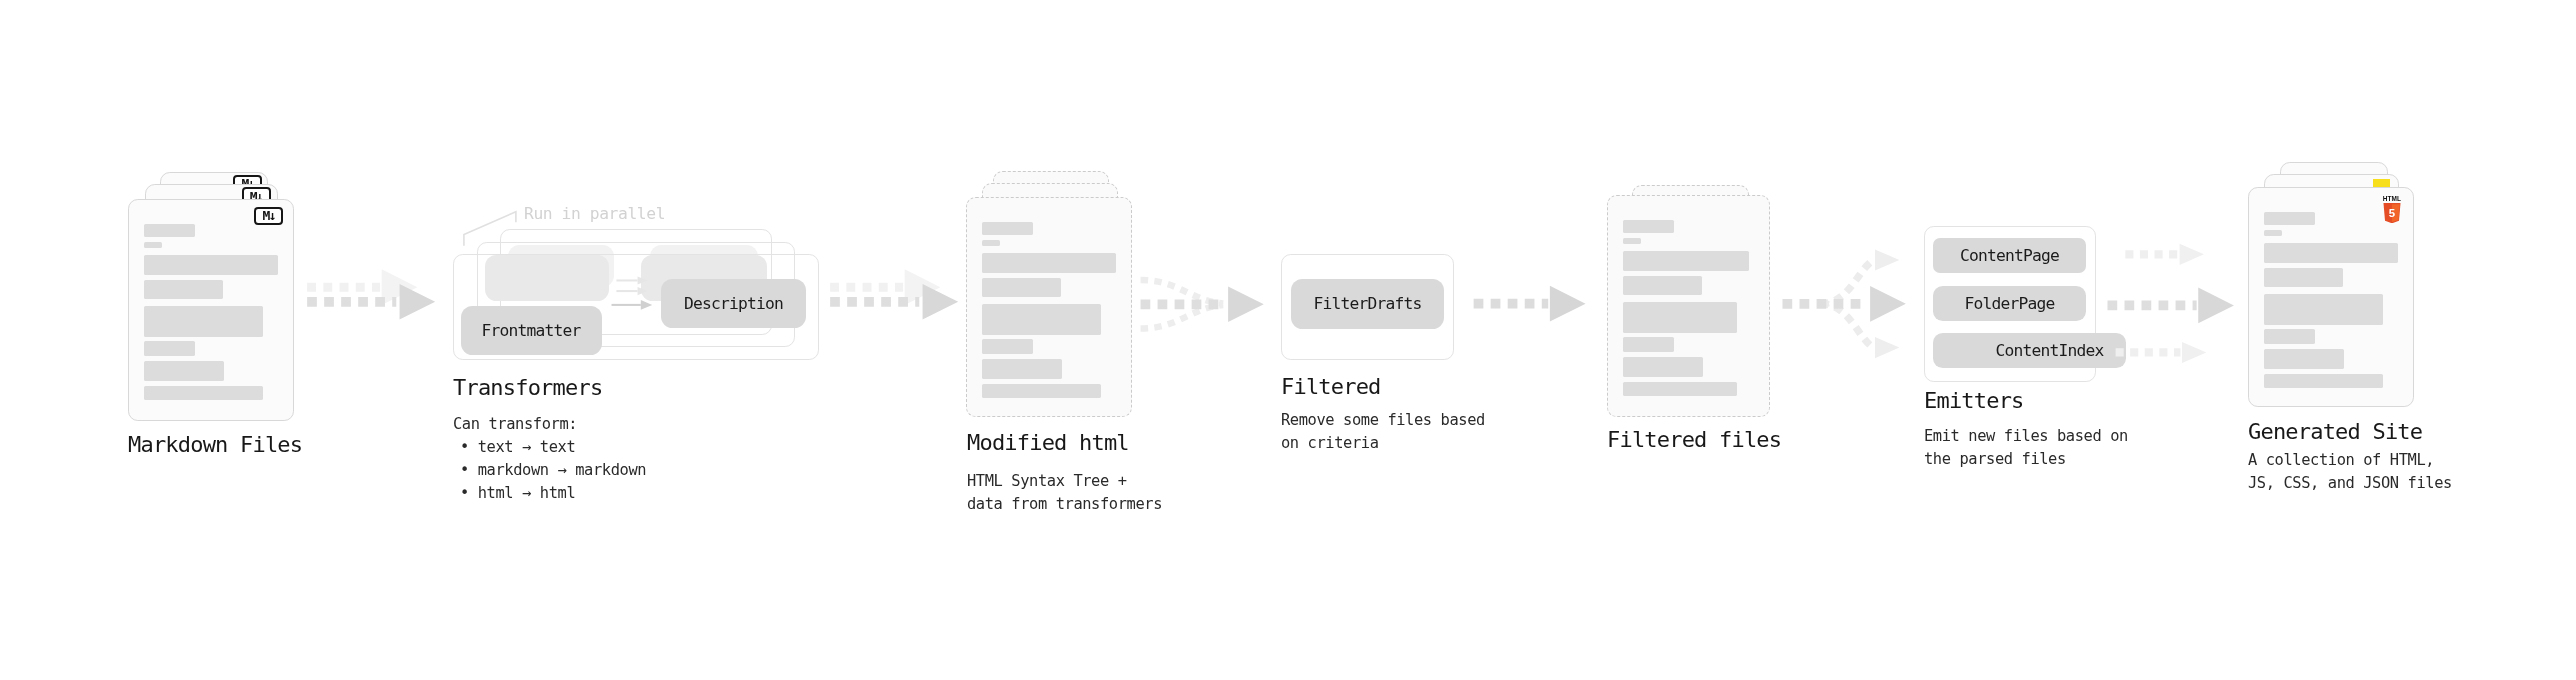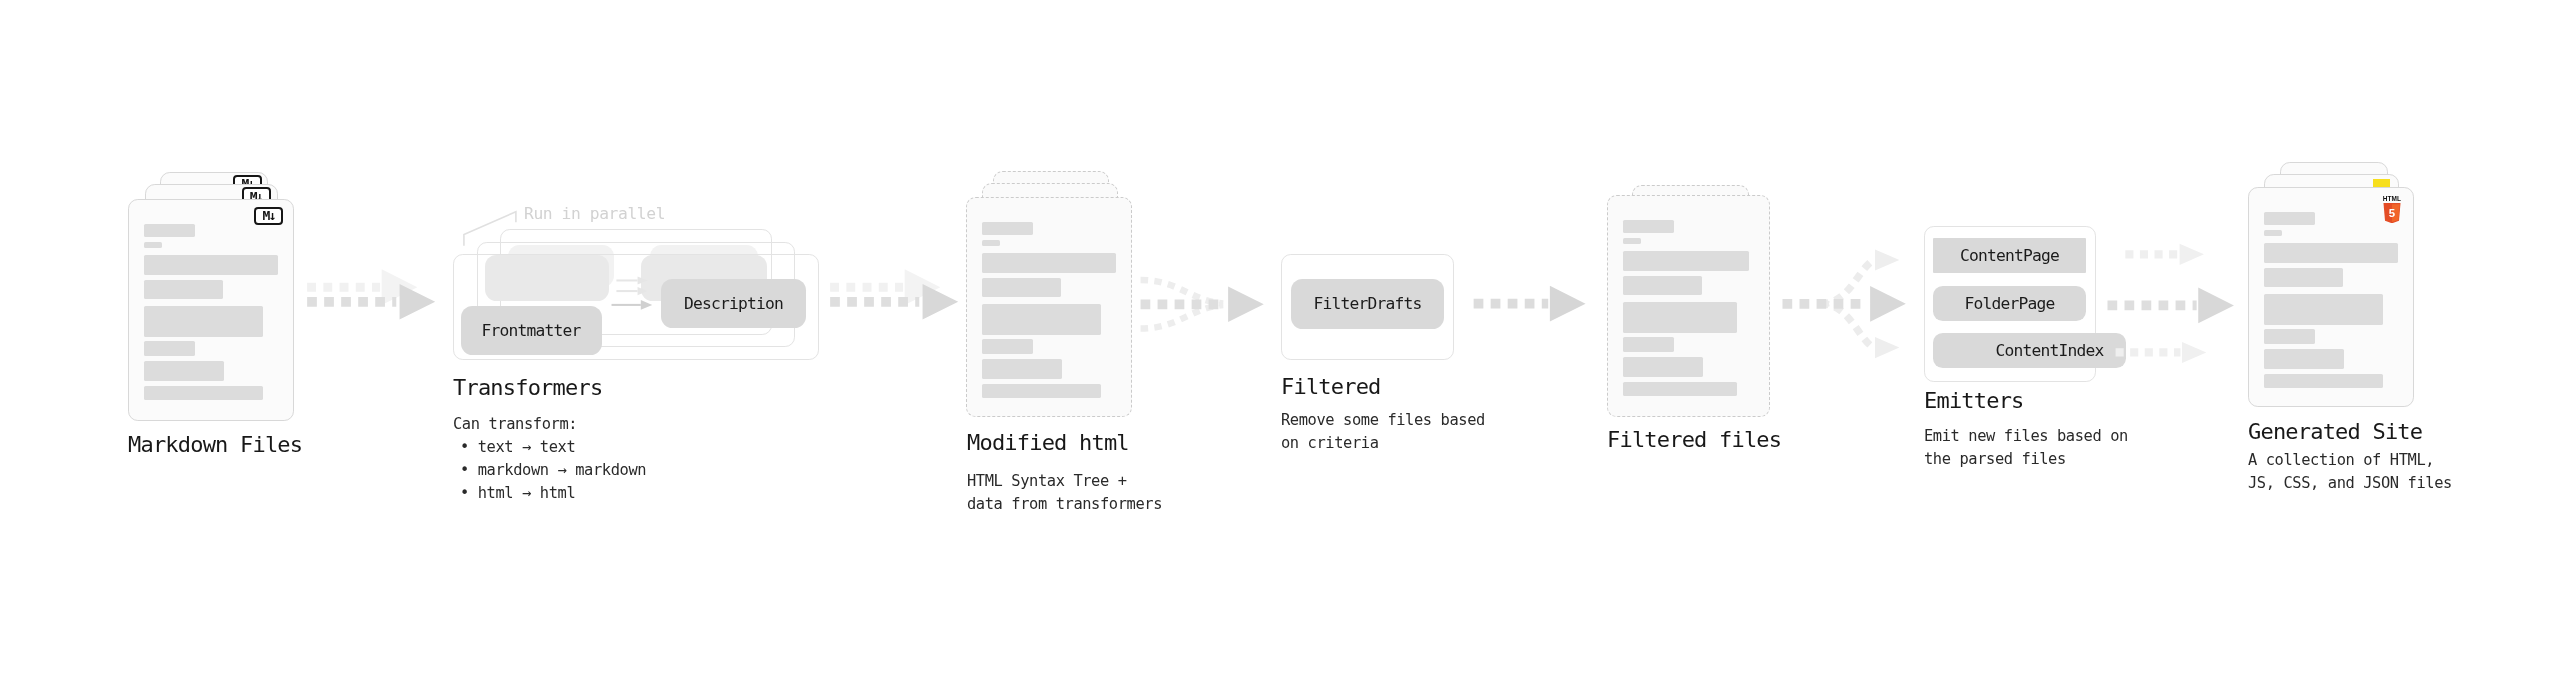--- a/index.html
+++ b/index.html
@@ -183,21 +183,21 @@
     <path d="M 55,86 C 90,86 100,45 120,32" fill="none" stroke="#ececec" stroke-width="9" stroke-dasharray="10 8"></path>
     <polygon points="122,19 122,45 152,32" fill="#eeeeee"></polygon>
     <path d="M 55,86 C 90,86 100,127 120,140" fill="none" stroke="#ececec" stroke-width="9" stroke-dasharray="10 8"></path>
     <polygon points="122,127 122,153 152,140" fill="#eeeeee"></polygon>
     <line x1="8" y1="86" x2="110" y2="86" stroke="#dedede" stroke-width="12" stroke-dasharray="12 9"></line>
     <polygon points="116,64 116,108 160,86" fill="#d8d8d8"></polygon>
   </svg>
 
   <div>
     <div class="frame" style="left:1924px;top:226px;width:172px;height:156px;">
-      <div class="pill" style="left:8.1px;top:11.4px;width:153px;height:35px;border-radius:1px;">ContentPage</div>
+      <div class="pill" style="left:8.1px;top:11.4px;width:153px;height:35px;border-radius:7px;">ContentPage</div>
       <div class="pill" style="left:8.1px;top:59px;width:153px;height:35px;border-radius:9.8px;">FolderPage</div>
       <div class="pill" style="left:8.1px;top:106px;width:153px;height:35px;border-radius:9.8px;padding-left:40px;">ContentIndex</div>
     </div>
     <div class="title" style="left:1924px;top:388px;">Emitters</div>
     <div class="subtitle" style="left:1924px;top:425px;">
       <div>Emit new files based on</div>
       <div>the parsed files</div>
     </div>
   </div>
 

